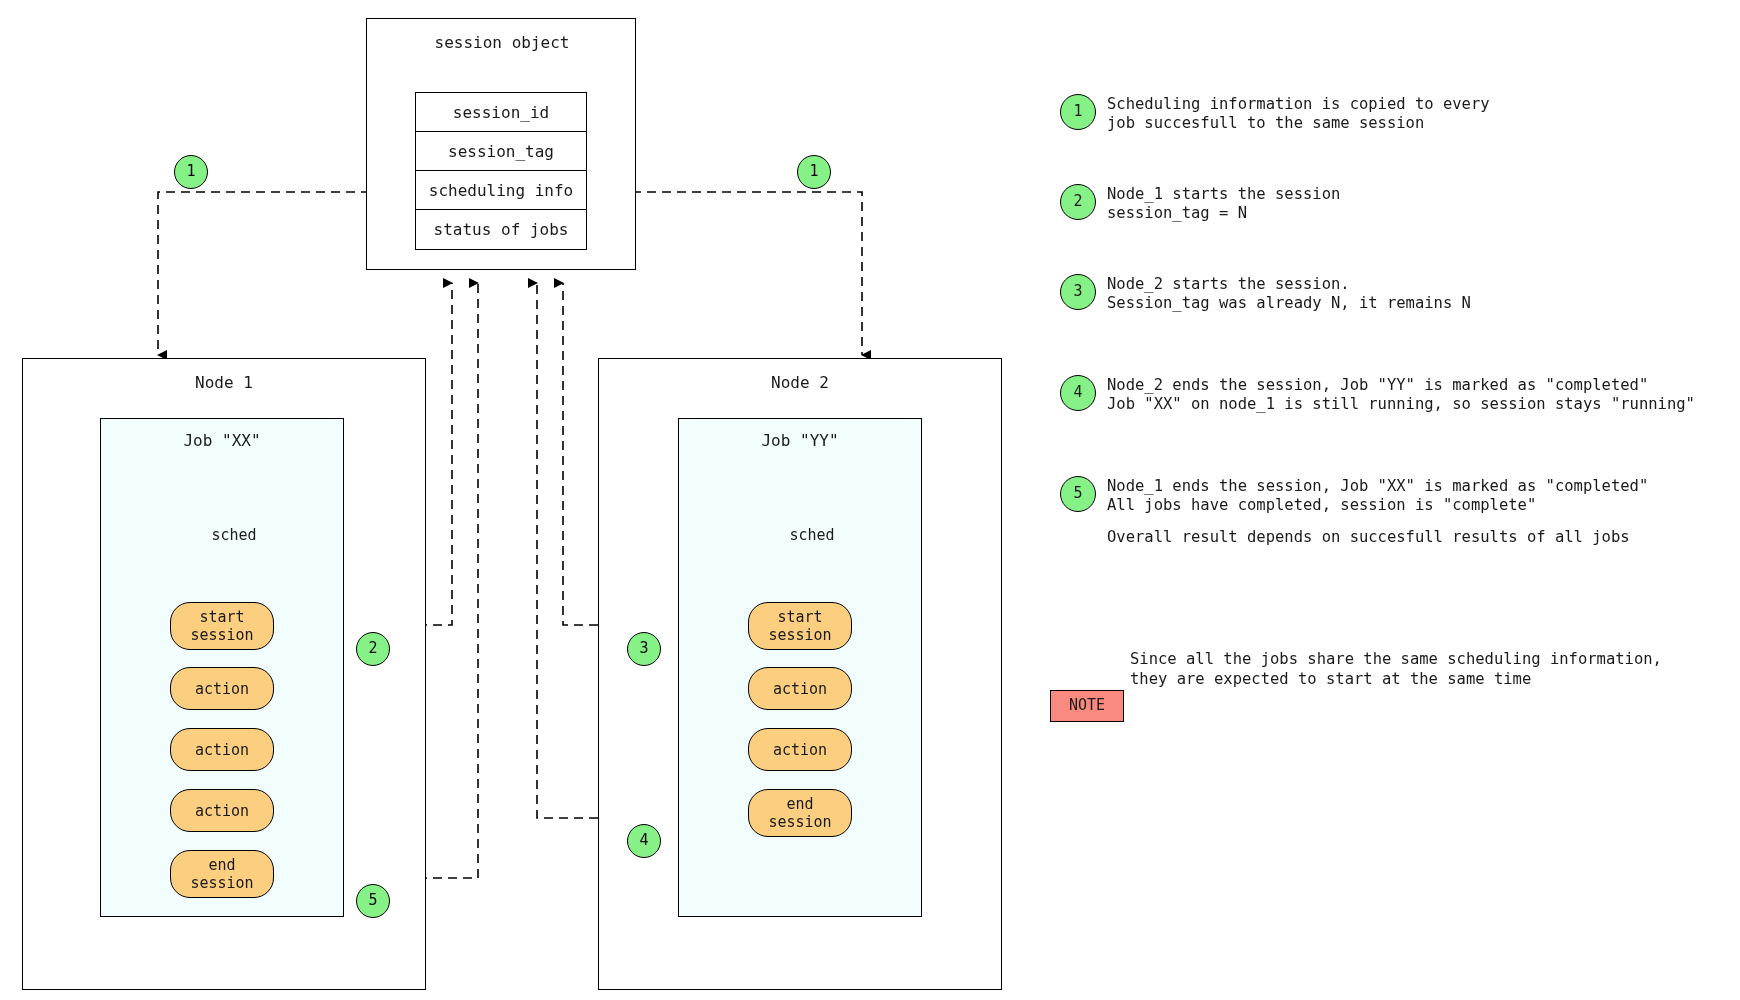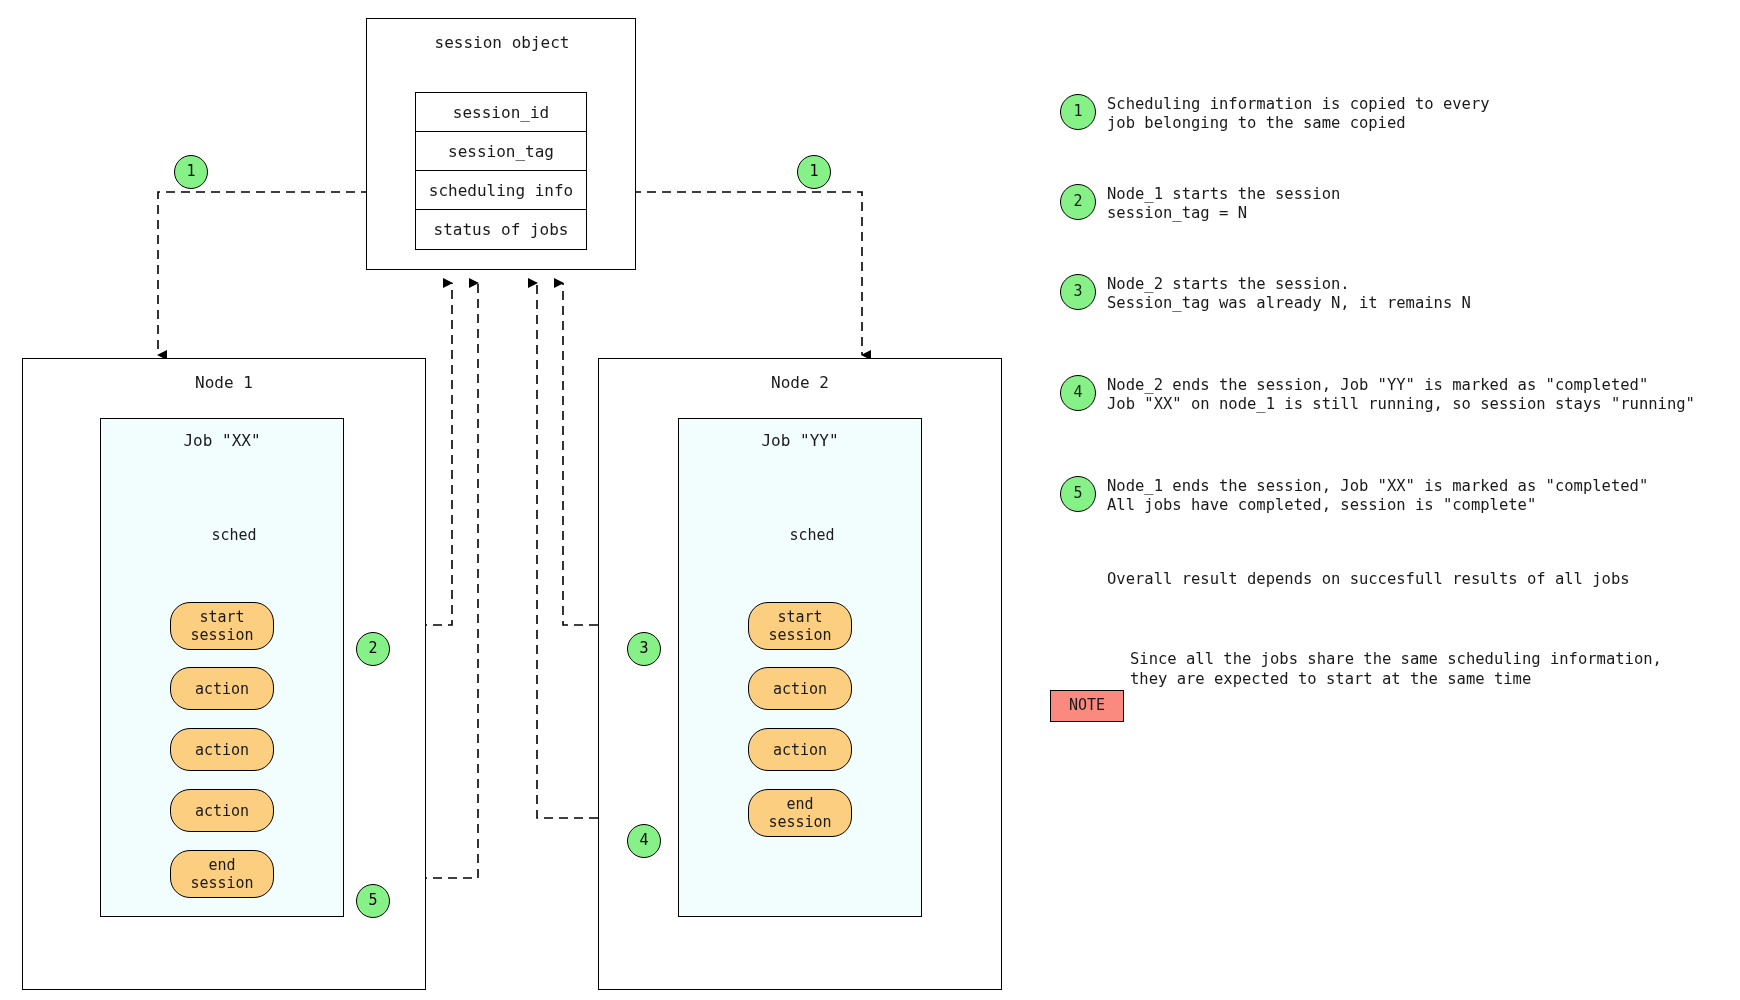--- a/index.html
+++ b/index.html
@@ -174,21 +174,20 @@
     font-size: 15.5px;
     line-height: 19px;
     white-space: pre;
   }
   .overall-text {
     position: absolute;
     left: 1107px; top: 528px;
     font-size: 15.5px;
     line-height: 19px;
     white-space: pre;
-    margin-top: 42px;
   }
 
   
   .note-wrap {
     position: absolute;
     left: 1050px; top: 650px;
   }
   .note-badge {
     position: absolute;
     left: 0; top: 0;
@@ -324,21 +323,21 @@
     <div class="marker" style="left:356px; top:632px;">2</div>
     <div class="marker" style="left:627px; top:632px;">3</div>
     <div class="marker" style="left:627px; top:824px;">4</div>
     <div class="marker" style="left:356px; top:884px;">5</div>
 
     <div class="legend">
 
       <div class="legend-row" style="top:14px;">
         <div class="legend-marker">1</div>
         <div class="legend-text">Scheduling information is copied to every</div>
-        <div class="legend-text" style="top:20px;">job belonging to the same copied</div>
+        <div class="legend-text" style="top:20px;">job succesfull to the same session</div>
       </div>
 
       <div class="legend-row" style="top:104px;">
         <div class="legend-marker">2</div>
         <div class="legend-text">Node_1 starts the session</div>
         <div class="legend-text" style="top:20px;">session_tag = N</div>
       </div>
 
       <div class="legend-row" style="top:194px;">
         <div class="legend-marker">3</div>

